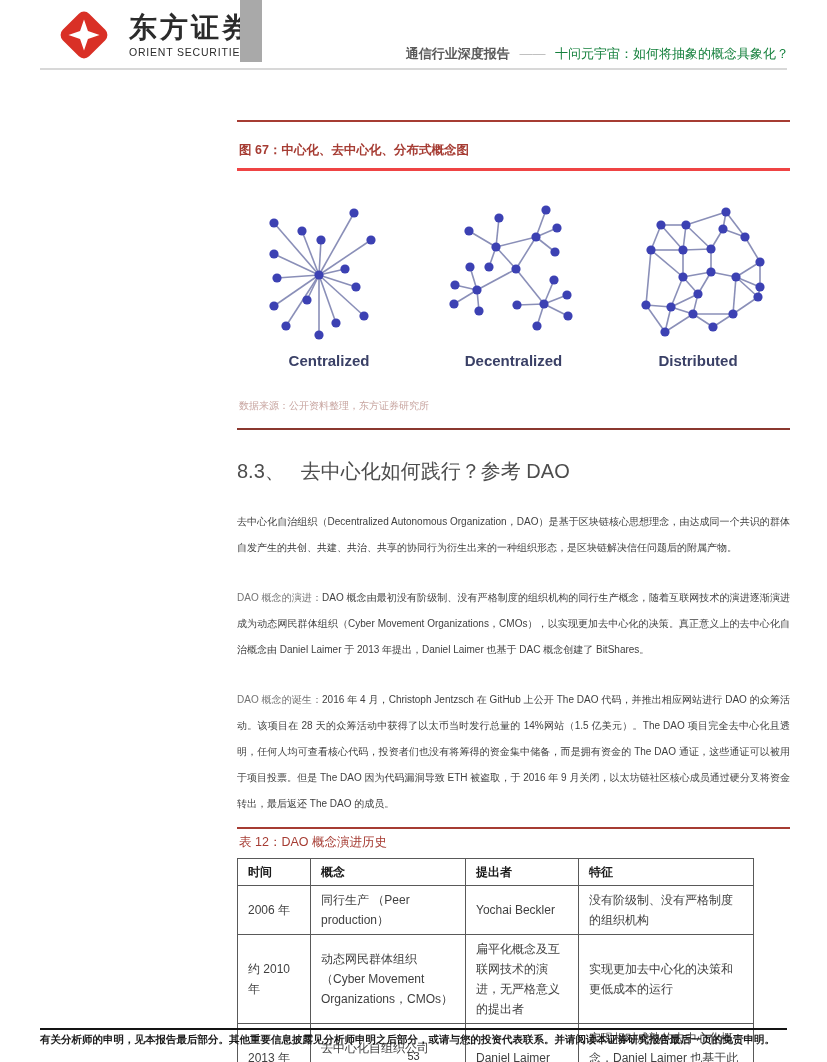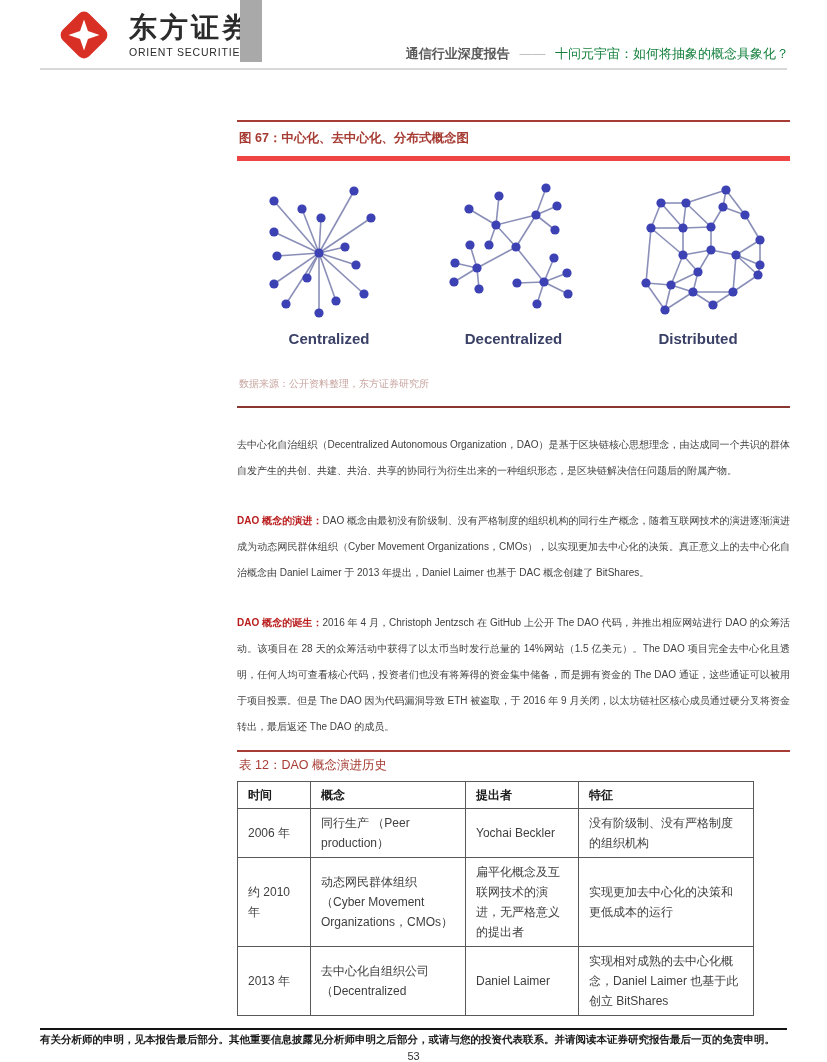--- a/index.html
+++ b/index.html
@@ -18,31 +18,31 @@
   .header-right { position:absolute; right:38px; top:45px; font-size:13px; white-space:nowrap; }
   .hr-type { font-weight:bold; color:#595959; }
   .hr-dash { color:#b8b8b8; margin:0 6px; }
   .hr-title { color:#15803d;text-align:right; }
   .header-divider { position:absolute; left:40px; right:40px; top:68px; border-top:2px solid #d8d8d8; }
 
   
   .content { position:absolute; left:237px; top:120px; width:553px; }
 
   .fig-block { border-top:2px solid #a63c33; }
-  .fig-title { color:#a63c33; font-weight:bold; font-size:12.5px; padding:8px 0 9px 2px; }
-  .fig-canvas { border-top:5px solid #ef4444; display:flex; justify-content:space-between; padding:14px 2px 4px; }
+  .fig-title { color:#a63c33; font-weight:bold; font-size:12.5px; padding:20px 0 9px 2px; }
+  .fig-canvas { border-top:3px solid #ef4444; display:flex; justify-content:space-between; padding:26px 2px 4px; }
   .net-col { width:180px; display:flex; flex-direction:column; align-items:center; }
   .net-svg { width:170px; height:150px; display:block; }
   .net-label { margin-top:5px; font-size:15px; font-weight:bold; color:#3a4066; }
   .fig-source { margin-top:26px; font-size:10px; color:#c8a5a0; padding:0 0 15px 2px; border-bottom:2px solid #8a382f; }
 
   .section-heading { margin-top:28px; font-size:20px; color:#4d4d4d; }
   .section-heading .num { margin-right:16px; }
   .para { margin-top:24px; font-size:10px; line-height:26px; color:#3f3f3f; text-align:justify; }
-  .lead { font-weight:bold; color:#b91c1c; }
+  .lead { font-weight:normal; color:#737373; }
 
   .table-block { margin-top:10px; border-top:2px solid #a63c33; }
   .tbl-title { color:#a63c33; font-weight:normal; font-size:12.5px; padding:5px 0 7px 2px; }
   table.dao { border-collapse:collapse; width:516px; table-layout:fixed; }
   table.dao th, table.dao td {
     border:1px solid #595959; font-size:12px; line-height:20px;
     padding:4px 10px; vertical-align:middle; text-align:left;
   }
   table.dao th { font-weight:bold; color:#1a1a1a; padding:3px 10px; }
   table.dao td { color:#3f3f3f; }
@@ -227,20 +227,23 @@
               <circle cx="52" cy="135" r="4.6" fill="#3c41b3"></circle>
               <circle cx="100" cy="130" r="4.6" fill="#3c41b3"></circle>
             </svg>
           </div>
         <div class="net-label">Distributed</div>
       </div>
     </div>
     <div class="fig-source">数据来源：公开资料整理，东方证券研究所</div>
   </div>
 
+  <div class="section-heading">
+    <span class="num">8.3、</span><span>去中心化如何践行？参考 DAO</span>
+  </div>
 
   <p class="para">
     <span class="lead"></span><span>去中心化自治组织（Decentralized Autonomous Organization，DAO）是基于区块链核心思想理念，由达成同一个共识的群体自发产生的共创、共建、共治、共享的协同行为衍生出来的一种组织形态，是区块链解决信任问题后的附属产物。</span>
   </p>
   <p class="para">
     <span class="lead">DAO 概念的演进：</span><span>DAO 概念由最初没有阶级制、没有严格制度的组织机构的同行生产概念，随着互联网技术的演进逐渐演进成为动态网民群体组织（Cyber Movement Organizations，CMOs），以实现更加去中心化的决策。真正意义上的去中心化自治概念由 Daniel Laimer 于 2013 年提出，Daniel Laimer 也基于 DAC 概念创建了 BitShares。</span>
   </p>
   <p class="para">
     <span class="lead">DAO 概念的诞生：</span><span>2016 年 4 月，Christoph Jentzsch 在 GitHub 上公开 The DAO 代码，并推出相应网站进行 DAO 的众筹活动。该项目在 28 天的众筹活动中获得了以太币当时发行总量的 14%网站（1.5 亿美元）。The DAO 项目完全去中心化且透明，任何人均可查看核心代码，投资者们也没有将筹得的资金集中储备，而是拥有资金的 The DAO 通证，这些通证可以被用于项目投票。但是 The DAO 因为代码漏洞导致 ETH 被盗取，于 2016 年 9 月关闭，以太坊链社区核心成员通过硬分叉将资金转出，最后返还 The DAO 的成员。</span>
   </p>

